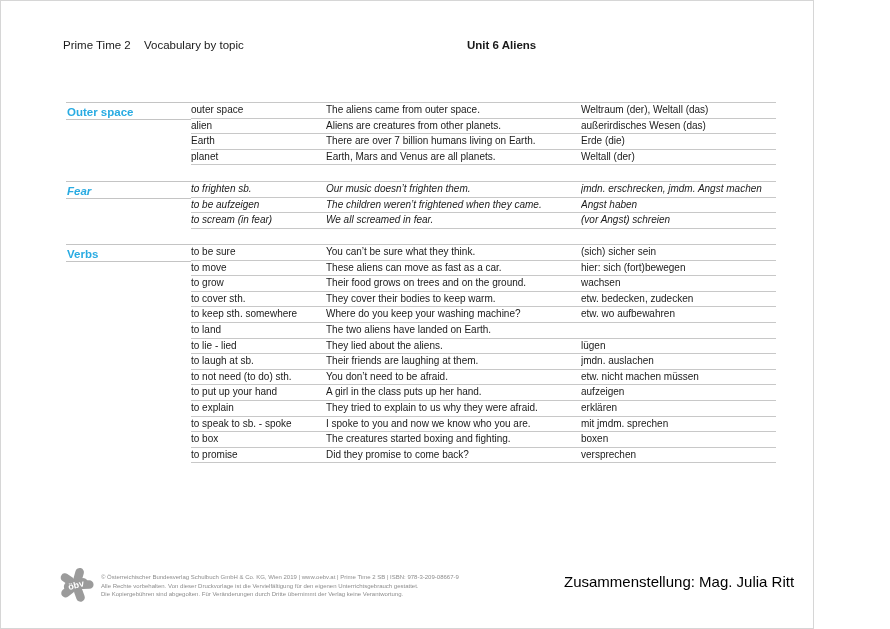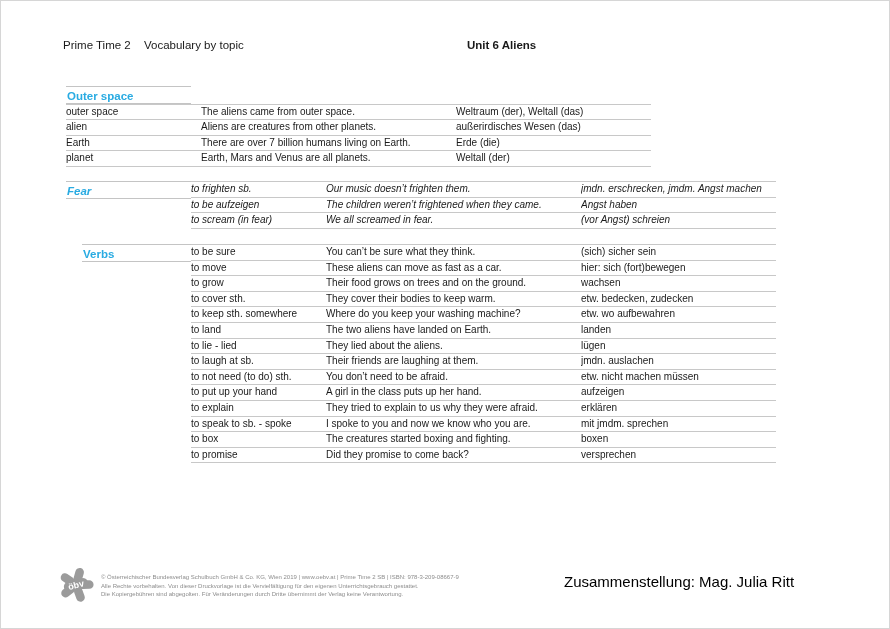--- a/index.html
+++ b/index.html
@@ -1,17 +1,17 @@
 <!DOCTYPE html>
 <html><head>
 <meta charset="utf-8">
 <style>
   html,body { margin:0; padding:0; background:#ffffff; }
   .page {
-    position:relative; width:890px; height:629px; background:#ffffff;
+    position:relative; width:814px; height:629px; background:#ffffff;
     font-family:"Liberation Sans", sans-serif; color:#1a1a1a;
     border:1px solid #d6d6d6; box-sizing:border-box; overflow:hidden;
   }
   .hdr { position:absolute; top:38px; font-size:11.5px; white-space:nowrap; }
   .hdr-book { left:62px; }
   .hdr-sub  { left:143px; }
   .hdr-unit { left:466px; font-weight:bold; }
 
   .section { position:absolute; left:65px; width:710px; display:flex; align-items:flex-start; }
   .section-label {
@@ -37,21 +37,21 @@
 </head>
 <body>
 
 <div class="page">
 
   <div class="hdr hdr-book">Prime Time 2</div>
   <div class="hdr hdr-sub">Vocabulary by topic</div>
   <div class="hdr hdr-unit">Unit 6 Aliens</div>
 
   <div id="sections-root">
-      <div class="section" style="top: 85px; flex-direction: column;">
+      <div class="section" style="top: 101px;">
     <div class="section-label" style="color: rgb(41, 171, 226);">Outer space</div>
     <div class="rows">
           <div class="row">
     <div class="cell term">outer space</div>
     <div class="cell example">The aliens came from outer space.</div>
     <div class="cell german">Weltraum (der), Weltall (das)</div>
   </div>
           <div class="row">
     <div class="cell term">alien</div>
     <div class="cell example">Aliens are creatures from other planets.</div>
@@ -83,21 +83,21 @@
     <div class="cell german">Angst haben</div>
   </div>
           <div class="row">
     <div class="cell term">to scream (in fear)</div>
     <div class="cell example">We all screamed in fear.</div>
     <div class="cell german">(vor Angst) schreien</div>
   </div>
         </div>
   </div>
       <div class="section" style="top: 243px;">
-    <div class="section-label" style="color: rgb(41, 171, 226); margin-left: 16px;">Verbs</div>
+    <div class="section-label" style="color: rgb(41, 171, 226);">Verbs</div>
     <div class="rows">
           <div class="row">
     <div class="cell term">to be sure</div>
     <div class="cell example">You can’t be sure what they think.</div>
     <div class="cell german">(sich) sicher sein</div>
   </div>
           <div class="row">
     <div class="cell term">to move</div>
     <div class="cell example">These aliens can move as fast as a car.</div>
     <div class="cell german">hier: sich (fort)bewegen</div>
@@ -113,21 +113,20 @@
     <div class="cell german">etw. bedecken, zudecken</div>
   </div>
           <div class="row">
     <div class="cell term">to keep sth. somewhere</div>
     <div class="cell example">Where do you keep your washing machine?</div>
     <div class="cell german">etw. wo aufbewahren</div>
   </div>
           <div class="row">
     <div class="cell term">to land</div>
     <div class="cell example">The two aliens have landed on Earth.</div>
-    <div class="cell german">landen</div>
   </div>
           <div class="row">
     <div class="cell term">to lie - lied</div>
     <div class="cell example">They lied about the aliens.</div>
     <div class="cell german">lügen</div>
   </div>
           <div class="row">
     <div class="cell term">to laugh at sb.</div>
     <div class="cell example">Their friends are laughing at them.</div>
     <div class="cell german">jmdn. auslachen</div>

